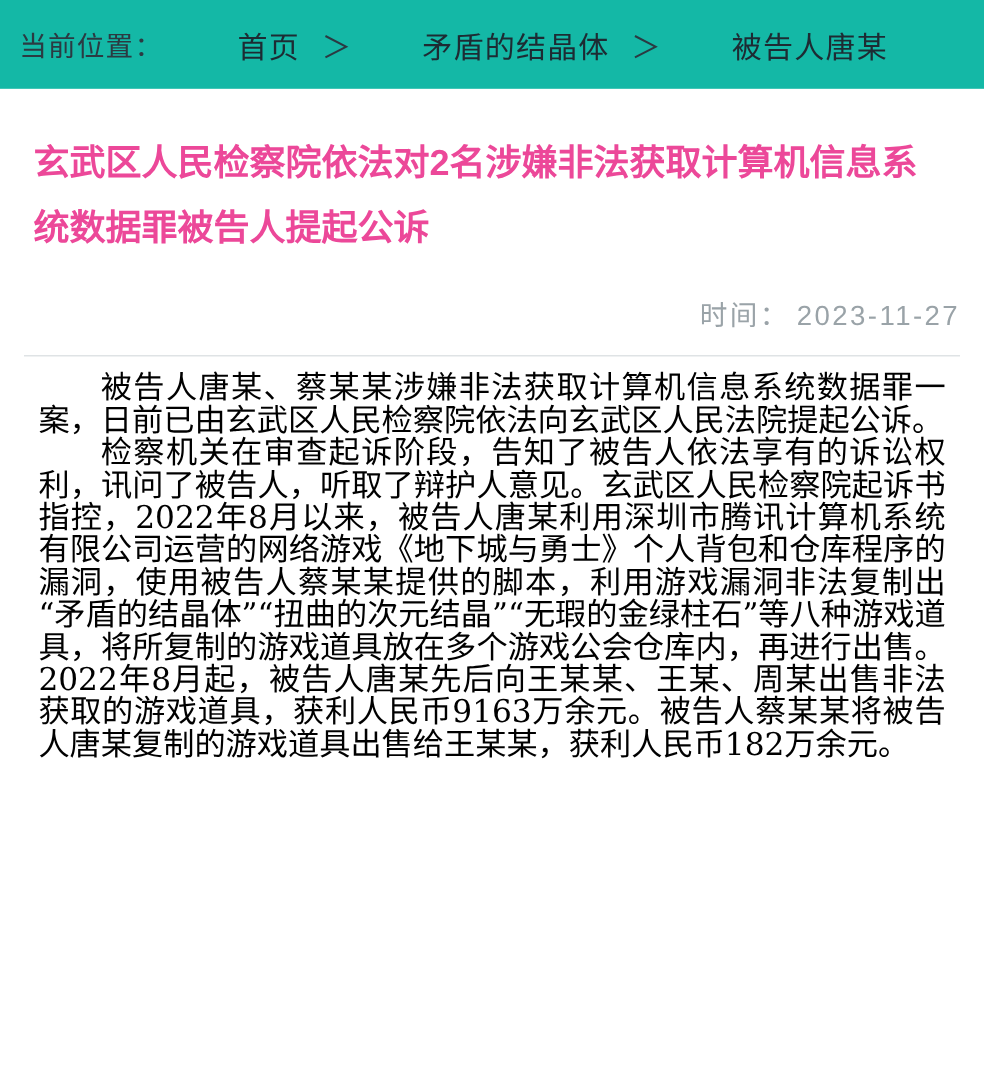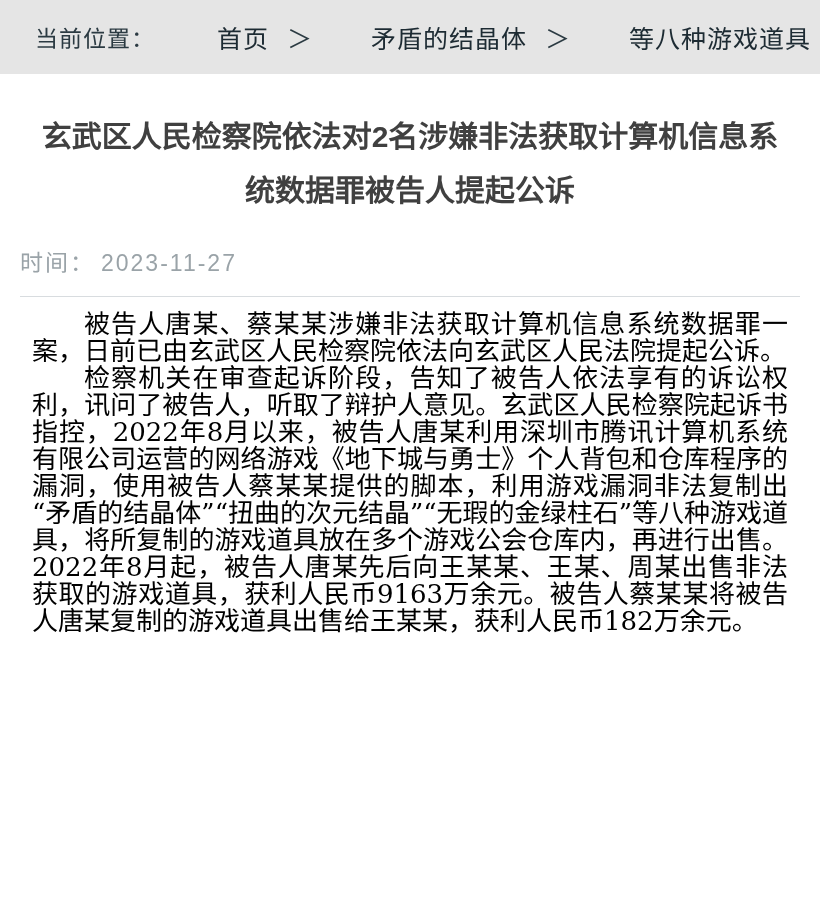--- a/index.html
+++ b/index.html
@@ -10,24 +10,24 @@
     width: 820px;
     height: 902px;
     background: #ffffff;
     font-family: "Liberation Sans", "DejaVu Sans", sans-serif;
     overflow: hidden;
   }
 
   
   .breadcrumb-bar {
     height: 74px;
-    background: #e5e5e5;
+    background: #14b8a6;
     display: flex;
     align-items: center;
-    padding-left: 35px;
+    padding-left: 16px;
     box-sizing: border-box;
   }
   .breadcrumb-label {
     font-size: 23px;
     color: #2b3a42;
     letter-spacing: 1px;
     white-space: nowrap;
   }
   .breadcrumb-trail {
     font-size: 25px;
@@ -46,31 +46,30 @@
     margin-left: 40px;
   }
 
   
   .article {
     padding: 0 20px;
     box-sizing: border-box;
   }
   .article-title {
     margin: 36px 0 0 0;
-    text-align: center;
     font-size: 30px;
     line-height: 54px;
     font-weight: bold;
-    color: #404040;
+    color: #ec4899;
     letter-spacing: 0px;
     padding: 0 8px;
   }
   .article-meta {
     margin-top: 26px;
-    text-align: left;
+    text-align: right;
     font-size: 23px;
     color: #9aa3a8;
     letter-spacing: 2px;
   }
   .meta-label {
     letter-spacing: 2px;
   }
   .meta-value {
     margin-left: 6px;
   }
@@ -103,21 +102,21 @@
 </head>
 <body>
 
 <div class="breadcrumb-bar">
   <span class="breadcrumb-label">当前位置：</span>
   <span class="breadcrumb-trail">
     <a class="breadcrumb-link" href="#">首页</a>
     <span class="breadcrumb-sep">＞</span>
     <a class="breadcrumb-link" href="#">矛盾的结晶体</a>
     <span class="breadcrumb-sep">＞</span>
-    <a class="breadcrumb-link" href="#">等八种游戏道具</a>
+    <a class="breadcrumb-link" href="#">被告人唐某</a>
   </span>
 </div>
 
 <div class="article">
   <h1 class="article-title">玄武区人民检察院依法对2名涉嫌非法获取计算机信息系统数据罪被告人提起公诉</h1>
 
   <div class="article-meta">
     <span class="meta-label">时间：</span><span class="meta-value">2023-11-27</span>
   </div>
 

